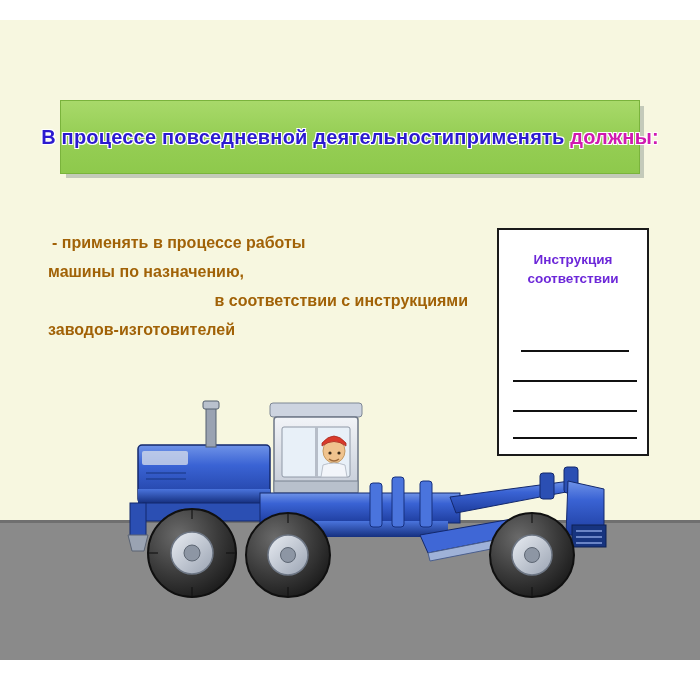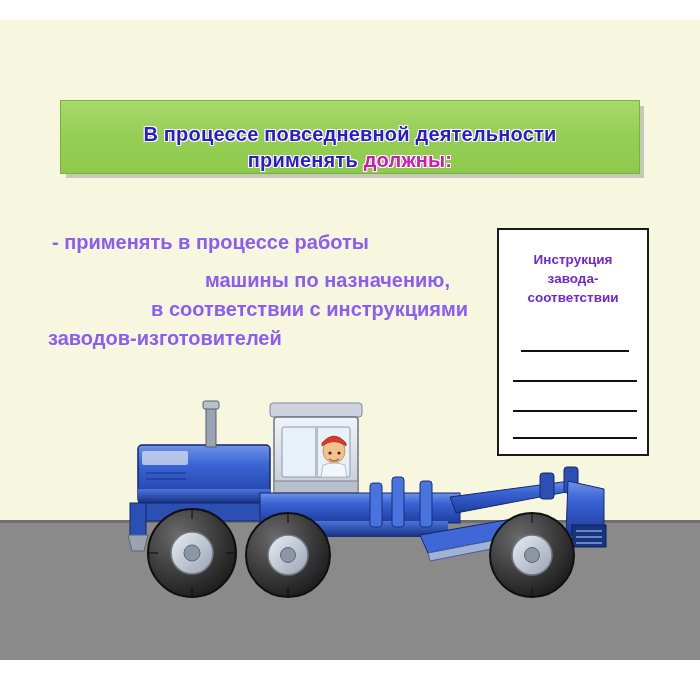--- a/index.html
+++ b/index.html
@@ -74,23 +74,23 @@
   }
   .banner {
     position: absolute;
     left: 60px;
     top: 100px;
     width: 578px;
     height: 72px;
     background: linear-gradient(to bottom, #a8d96a 0%, #97cf56 45%, #8ec94c 100%);
     border: 1px solid #7ab33c;
     display: flex;
-    flex-direction: column;
+    flex-direction: row;
     align-items: center;
-    justify-content: flex-end;
+    justify-content: center;
   }
   .banner-line {
     font-weight: bold;
     font-size: 20px;
     line-height: 26px;
     letter-spacing: 0.2px;
     color: #2b1ad0;
     text-shadow:
       -1px -1px 0 #ffffff,
        1px -1px 0 #ffffff,
@@ -102,27 +102,27 @@
     color: #d01ab0;
   }
 
   
   .body-text {
     position: absolute;
     left: 48px;
     top: 228px;
     width: 420px;
     text-align: center;
-    color: #8b5cf6;
+    color: #a16207;
     font-weight: bold;
-    font-size: 20px;
+    font-size: 16px;
     line-height: 29px;
   }
   .body-text .l1 { text-align: left; padding-left: 4px; }
-  .body-text .l2 { text-align: right; padding-right: 18px; margin-top: 9px;}
+  .body-text .l2 { text-align: left; padding-right: 18px;}
   .body-text .l3 { text-align: right; }
   .body-text .l4 { text-align: left; padding-right: 18px;}
 
   
   .doc-card {
     position: absolute;
     left: 497px;
     top: 228px;
     width: 152px;
     height: 228px;
@@ -181,21 +181,20 @@
   <div class="body-text">
     <div class="l1">- применять в процессе работы</div>
     <div class="l2">машины по назначению,</div>
     <div class="l3">в соответствии с инструкциями</div>
     <div class="l4">заводов-изготовителей</div>
   </div>
 
   <div class="doc-card">
     <div class="doc-title">
       <div>Инструкция</div>
-      <div>завода-</div>
       <div>соответствии</div>
     </div>
     <div class="doc-rule r1"></div>
     <div class="doc-rule r2"></div>
     <div class="doc-rule r3"></div>
     <div class="doc-rule r4"></div>
   </div>
 
   <div class="grader">
     <svg width="490" height="225" viewBox="0 0 490 225" xmlns="http://www.w3.org/2000/svg">

